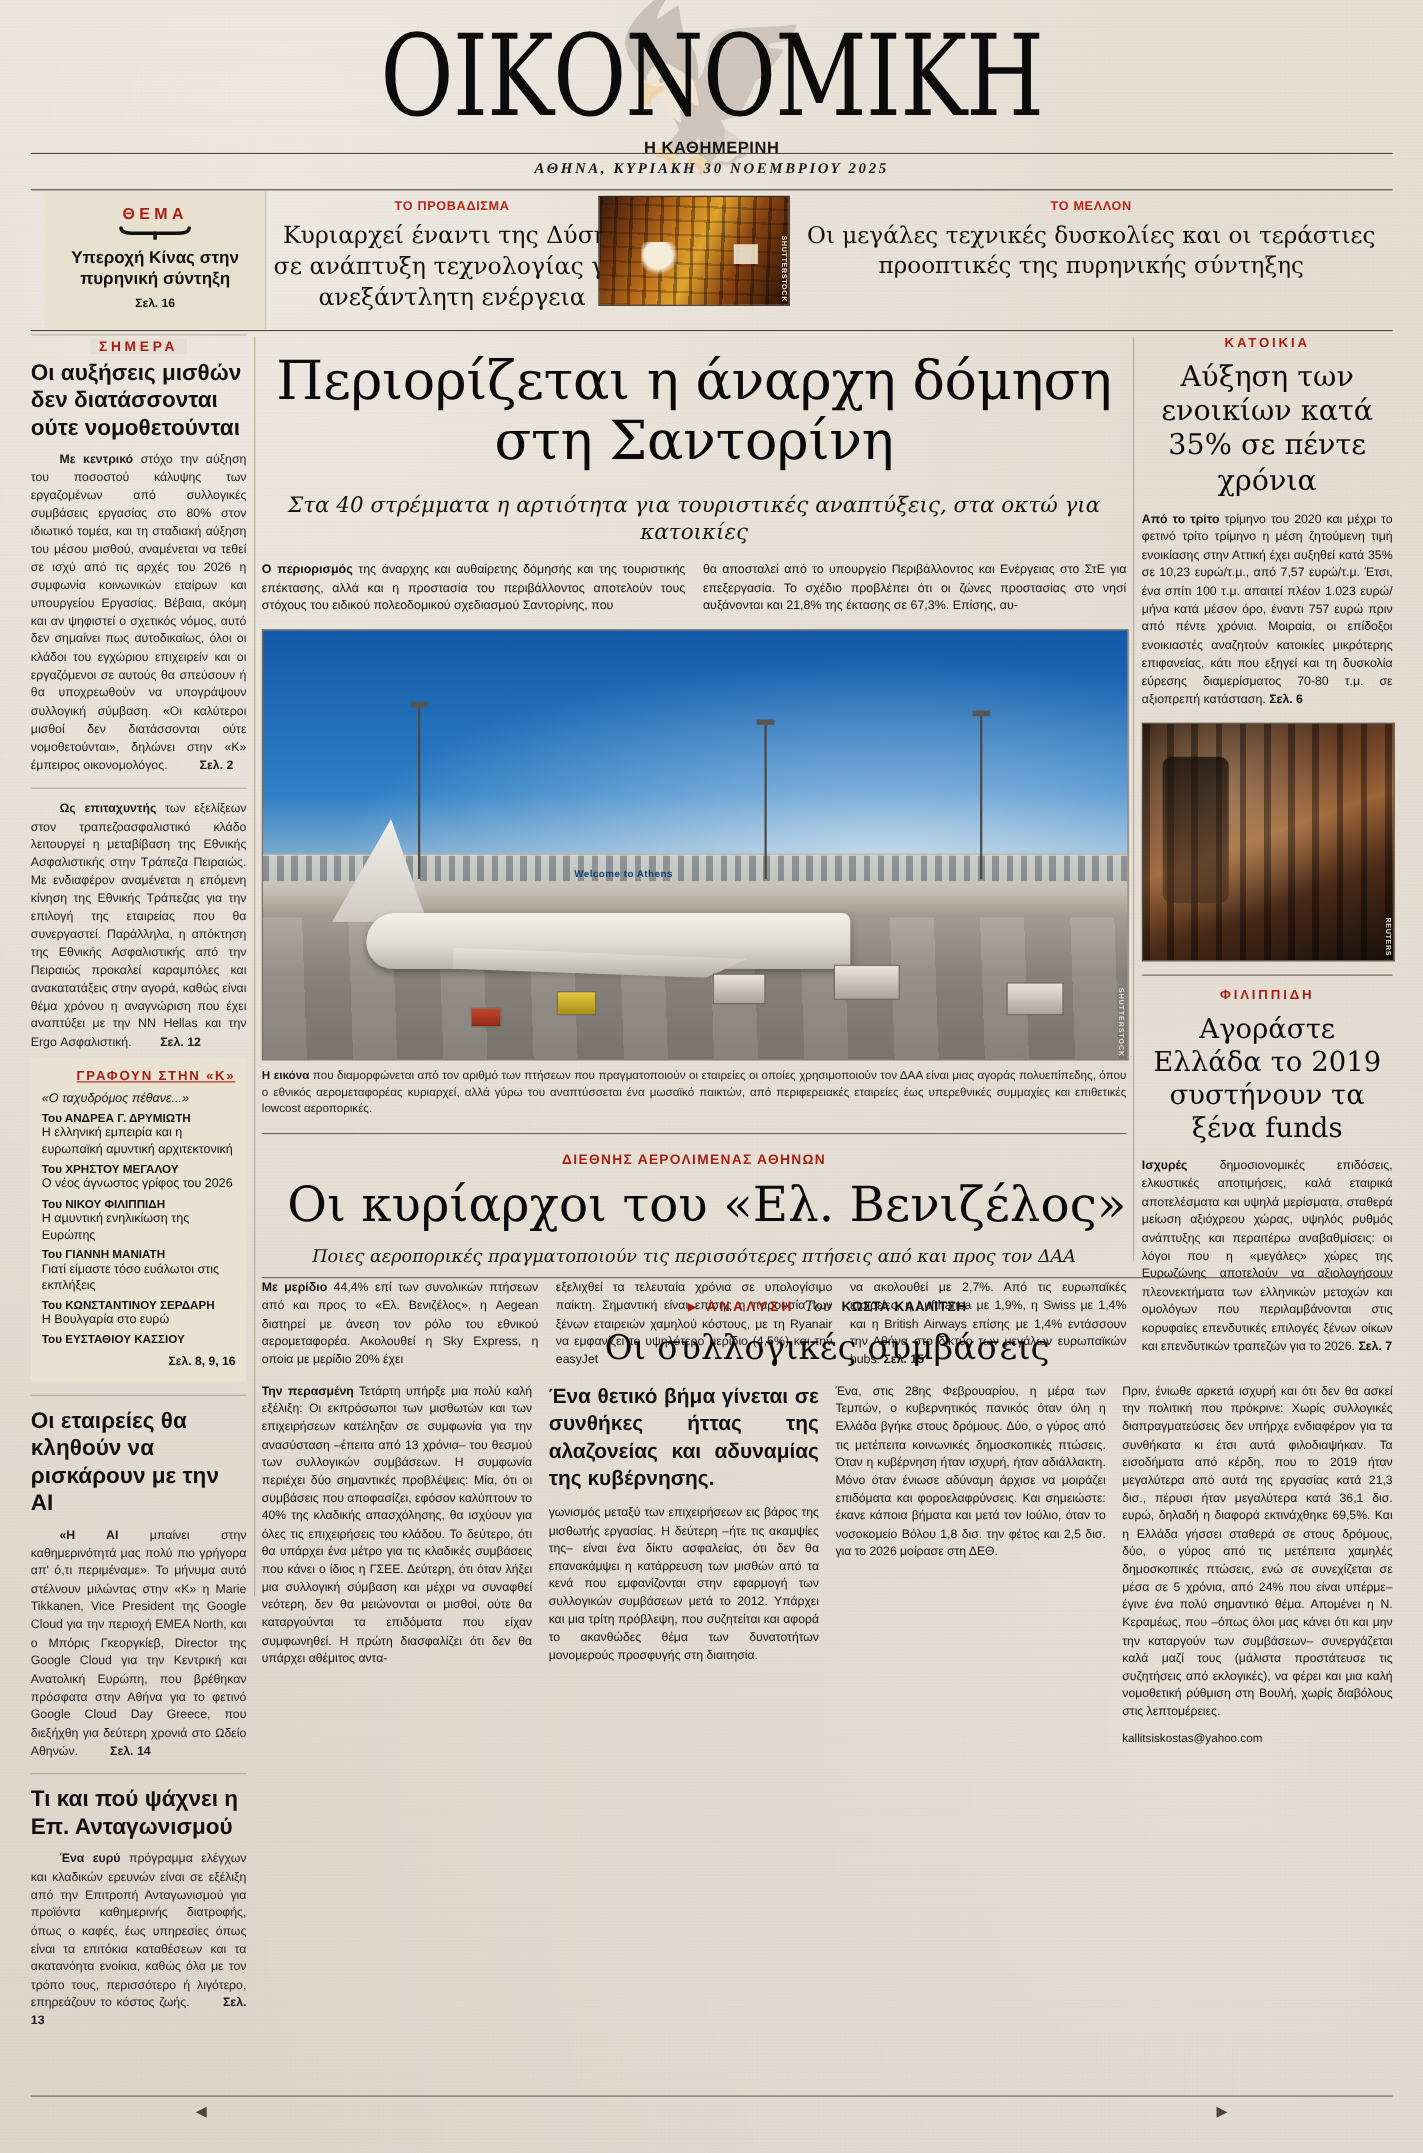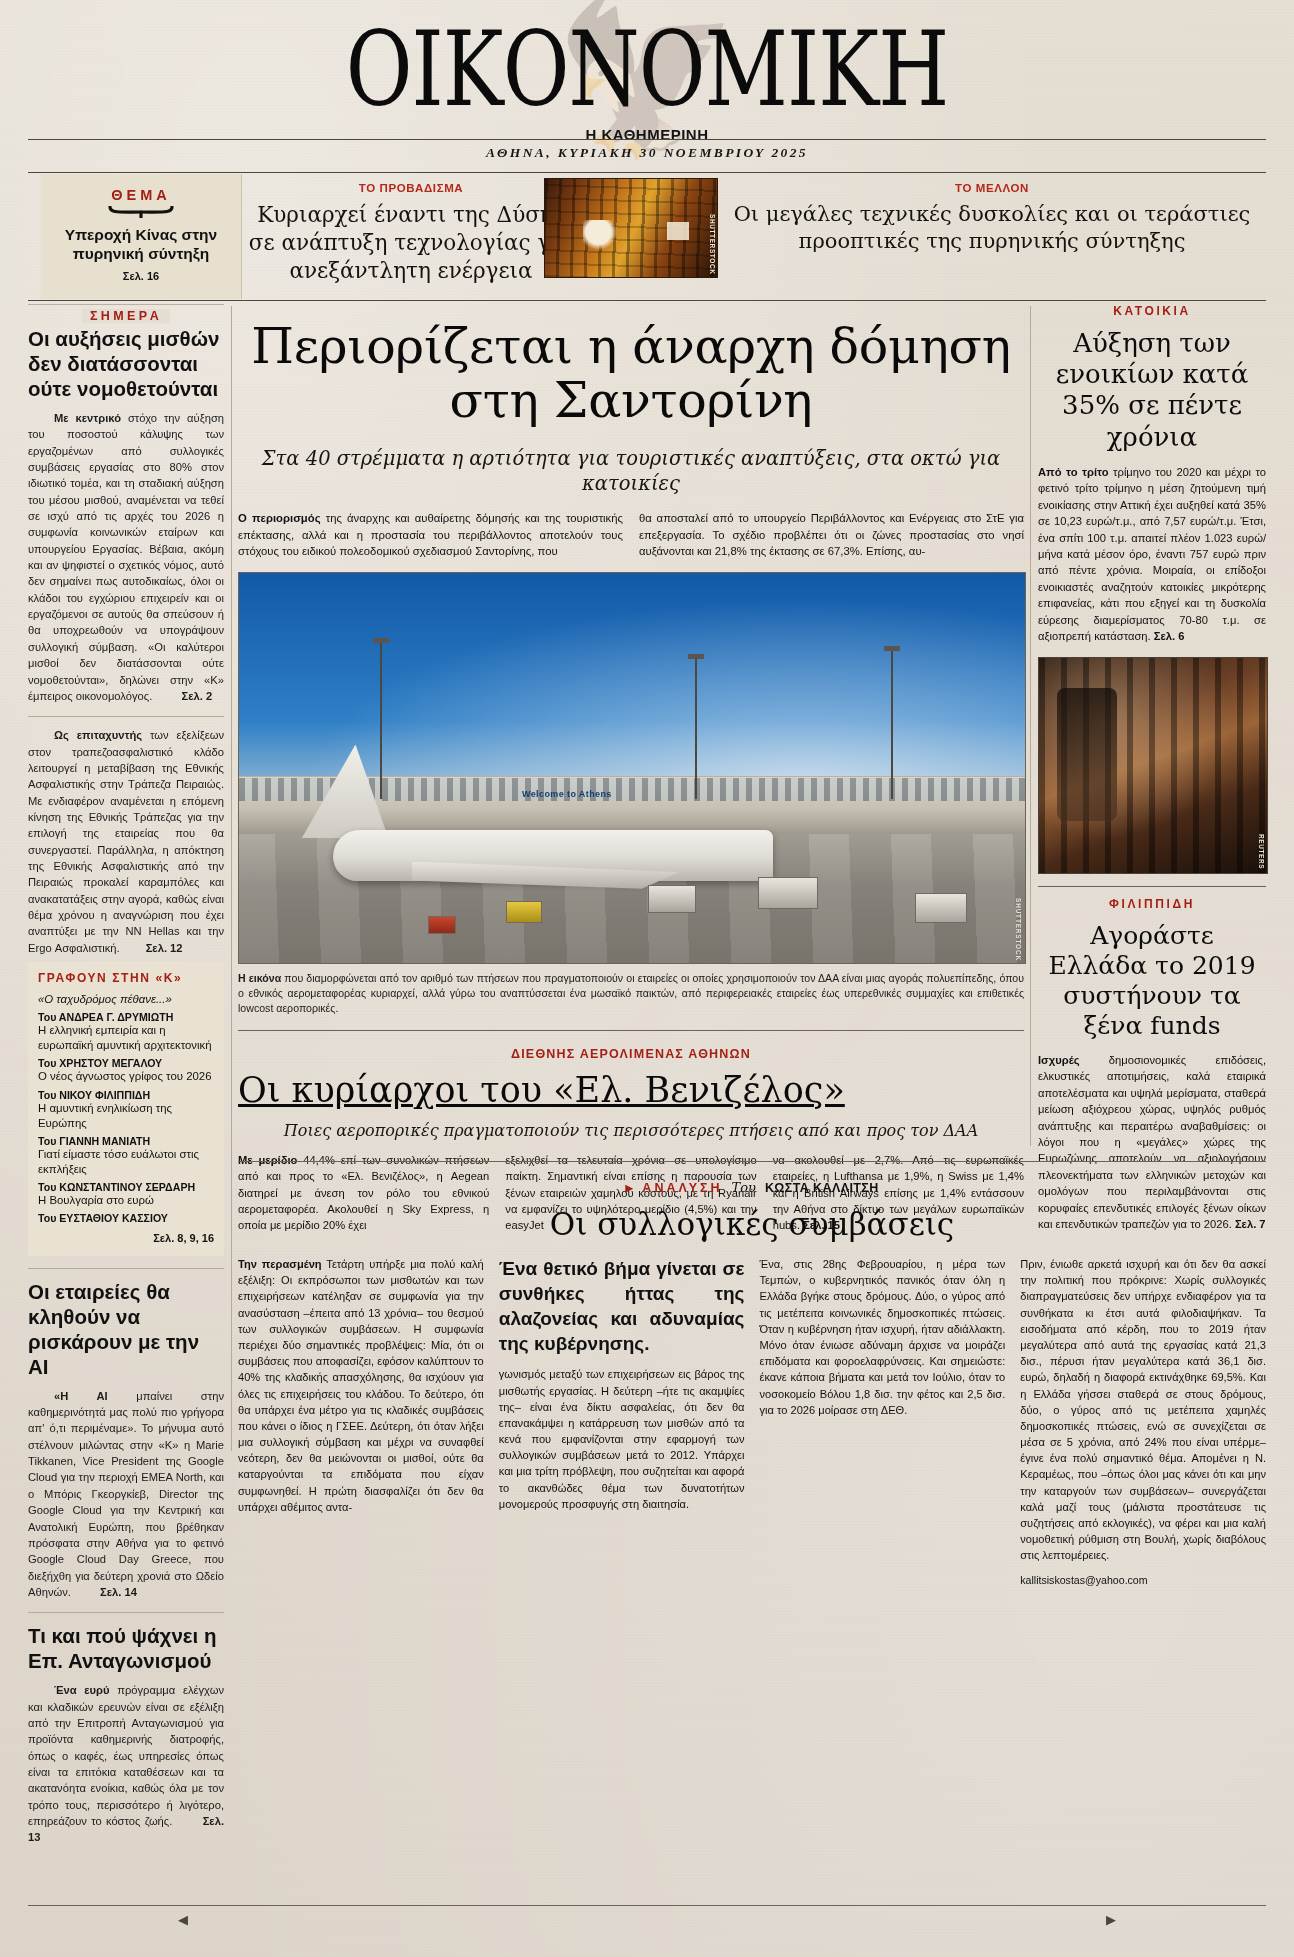--- a/index.html
+++ b/index.html
@@ -124,21 +124,21 @@
   .side-body{
     font-size:11.2px; line-height:1.46; text-align:justify; color:#1b1b1b;
     font-family:"Liberation Sans", sans-serif;
   }
   .side-body b{ font-weight:700;padding-left:26px; }
   .hr-thin{ height:1px; background:#b3aa98; margin:12px 0 10px; }
   .hr-dark{ height:1px; background:#6b6355; margin:12px 0 10px; }
 
   
   .contrib-box{ background:#e9e2d2; padding:9px 10px 12px; margin-top:6px; }
-  .contrib-title{ text-align:left; color:#a51f14; font-weight:700; font-size:12px; letter-spacing:1.6px; margin-bottom:7px; }
+  .contrib-title{ text-align:right; color:#a51f14; font-weight:700; font-size:12px; letter-spacing:1.6px; margin-bottom:7px;text-decoration:underline; }
   .contrib-quote{ font-size:11.4px; font-style:italic; line-height:1.35; }
   .contrib-name{ font-weight:700; font-size:10.6px; margin-top:4px; }
   .contrib-line{ font-size:11.4px; line-height:1.32; }
   .contrib-page{ text-align:right; font-weight:700; font-size:11px; margin-top:8px; }
 
   
   .main-head{
     font-family:"DejaVu Serif", serif;
     font-size:49px; line-height:1.10; text-align:center; color:#0a0a0a;
     letter-spacing:-.3px; margin:16px 0 0;
@@ -206,21 +206,21 @@
     font-size:6.5px; color:#f0ece2; letter-spacing:.8px; font-weight:700; opacity:.9;
   }
   .photo-cap{
     font-size:10.6px; line-height:1.42; text-align:justify; margin-top:7px; color:#1b1b1b;
   }
   .photo-cap b{ font-weight:700; }
 
   
   .air-kicker{ text-align:center; color:#a51f14; font-weight:700; font-size:12.5px; letter-spacing:1.2px; margin-top:16px;}
   .air-head{
-    font-family:"DejaVu Serif", serif; font-size:35px; text-align:left; margin-top:9px; color:#0a0a0a;text-decoration:underline;
+    font-family:"DejaVu Serif", serif; font-size:44px; text-align:right; margin-top:9px; color:#0a0a0a;
   }
   .air-deck{
     font-family:"DejaVu Serif", serif; font-style:italic; font-size:16px;
     text-align:center; margin:11px 0 12px; color:#17150f;
   }
 
   
   .ana-bar{ display:flex; align-items:center; justify-content:center; gap:9px; margin-top:16px; }
   .ana-label{ color:#a51f14; font-weight:700; font-size:12.5px; letter-spacing:3px; }
   .ana-by{ font-family:"DejaVu Serif", serif; font-style:italic; font-size:13px; }

